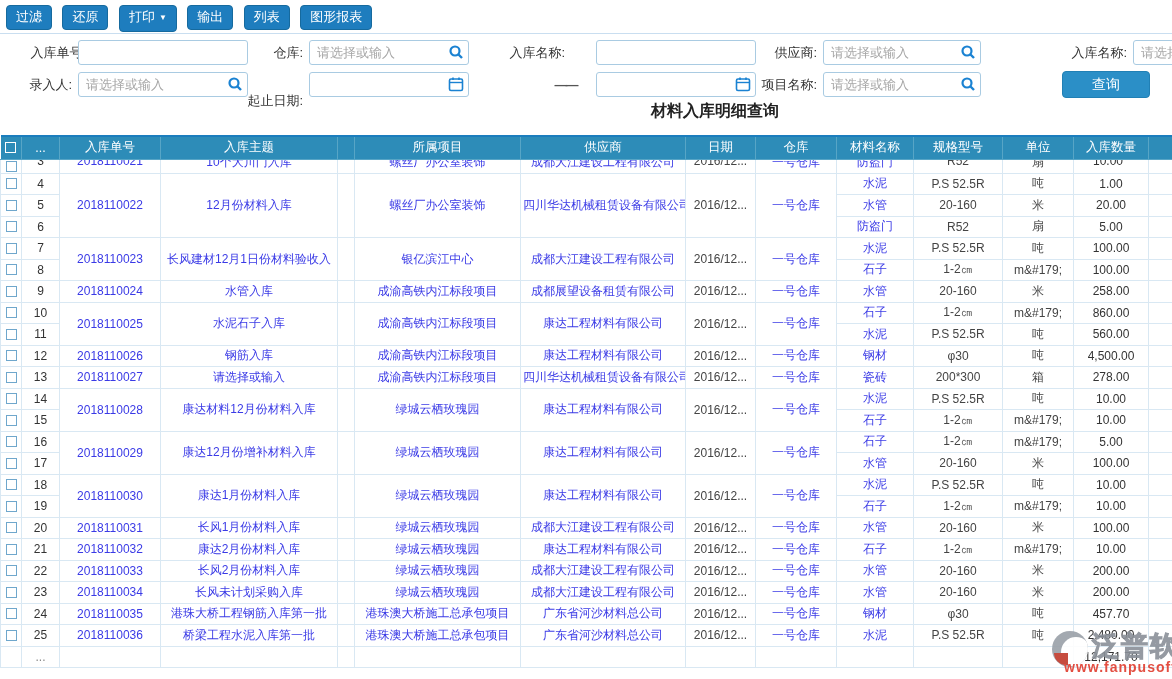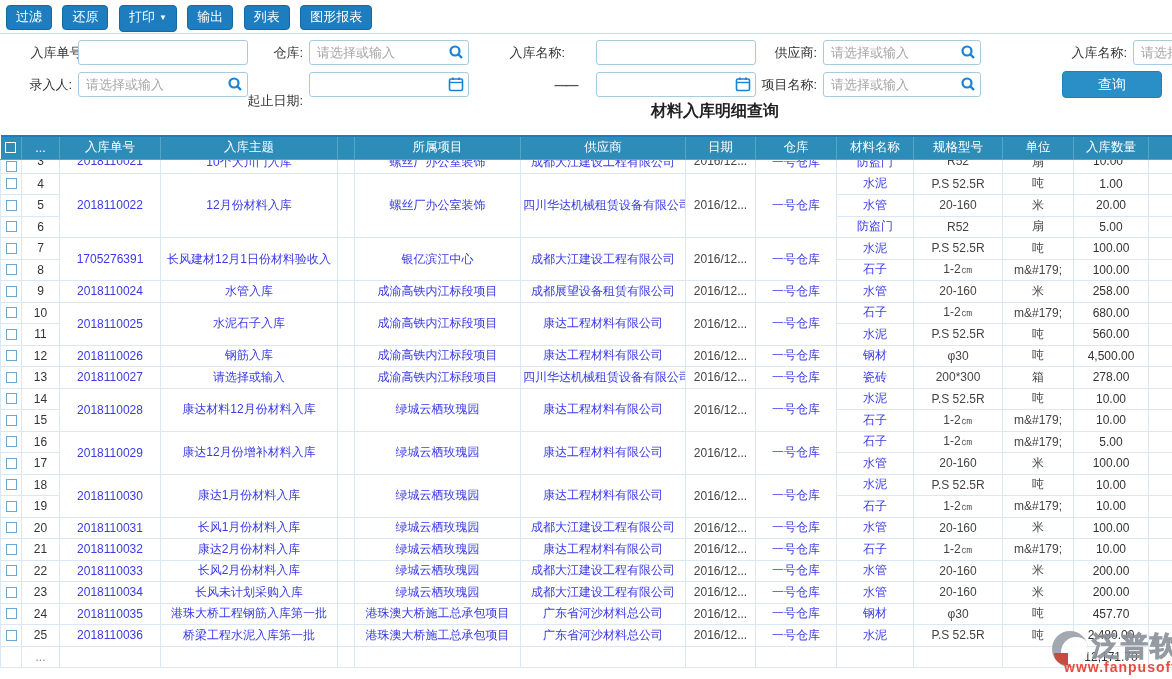--- a/index.html
+++ b/index.html
@@ -153,21 +153,21 @@
 
     <div class="flabel" style="left:748px;top:36px;width:69px">项目名称:</div>
     <div class="fitem" style="left:823px;top:36px;width:158px">
       <input placeholder="请选择或输入" style="">
       <svg class="ficon" viewBox="0 0 16 16">
             <circle cx="7" cy="7" r="4.5" fill="none" stroke="#1a82d2" stroke-width="2.2"></circle>
             <line x1="10.5" y1="10.5" x2="14" y2="14" stroke="#1a82d2" stroke-width="2.4"></line>
           </svg>
     </div>
 
-    <div class="qbtn" style="left:1062px;top:35px;width:100px;height:27px;line-height:25px">查询</div>
+    <div class="qbtn" style="left:1062px;top:35px;width:88px;height:27px;line-height:25px">查询</div>
   </div>
 
   <div class="page-title">材料入库明细查询</div>
 
   <div class="grid-wrap">
     <table class="grid">
       <colgroup>
         <col style="width:21px">
             <col style="width:38px">
             <col style="width:101px">
@@ -304,21 +304,21 @@
               <td class="plain">R52</td>
               <td class="plain">扇</td>
               <td class="qty">5.00</td>
               <td></td>
             </tr>
             <tr>
               <td>
                 <div class="cb"></div>
               </td>
               <td class="num">7</td>
-              <td class="lnk" rowspan="2">1705276391</td>
+              <td class="lnk" rowspan="2">2018110023</td>
               <td class="lnk" rowspan="2">长风建材12月1日份材料验收入</td>
               <td rowspan="2"></td>
               <td class="lnk" rowspan="2">银亿滨江中心</td>
               <td class="lnk" rowspan="2">成都大江建设工程有限公司</td>
               <td class="plain" rowspan="2">2016/12...</td>
               <td class="lnk" rowspan="2">一号仓库</td>
               <td class="lnk">水泥</td>
               <td class="plain">P.S 52.5R</td>
               <td class="plain">吨</td>
               <td class="qty">100.00</td>
@@ -361,21 +361,21 @@
               <td class="lnk" rowspan="2">2018110025</td>
               <td class="lnk" rowspan="2">水泥石子入库</td>
               <td rowspan="2"></td>
               <td class="lnk" rowspan="2">成渝高铁内江标段项目</td>
               <td class="lnk" rowspan="2">康达工程材料有限公司</td>
               <td class="plain" rowspan="2">2016/12...</td>
               <td class="lnk" rowspan="2">一号仓库</td>
               <td class="lnk">石子</td>
               <td class="plain">1-2㎝</td>
               <td class="plain">m&amp;#179;</td>
-              <td class="qty">680.00</td>
+              <td class="qty">860.00</td>
               <td></td>
             </tr>
             <tr>
               <td>
                 <div class="cb"></div>
               </td>
               <td class="num">11</td>
               <td class="lnk">水泥</td>
               <td class="plain">P.S 52.5R</td>
               <td class="plain">吨</td>

